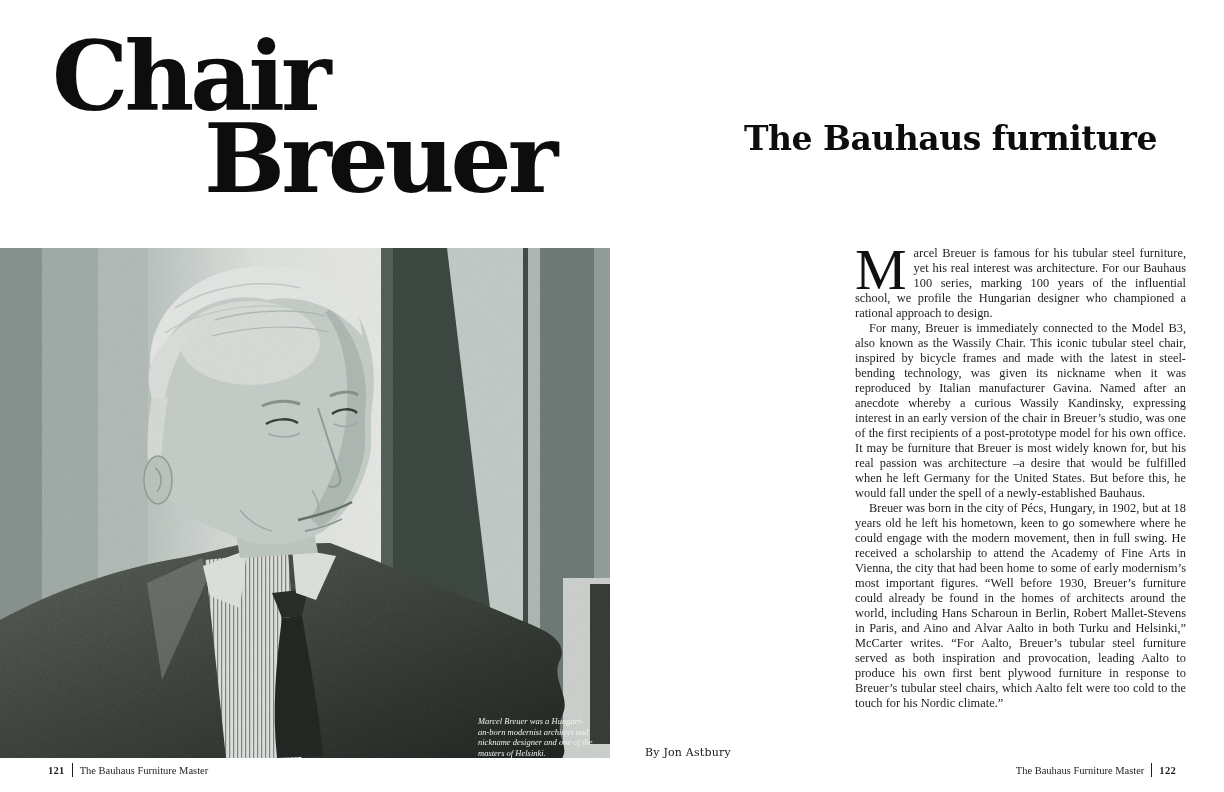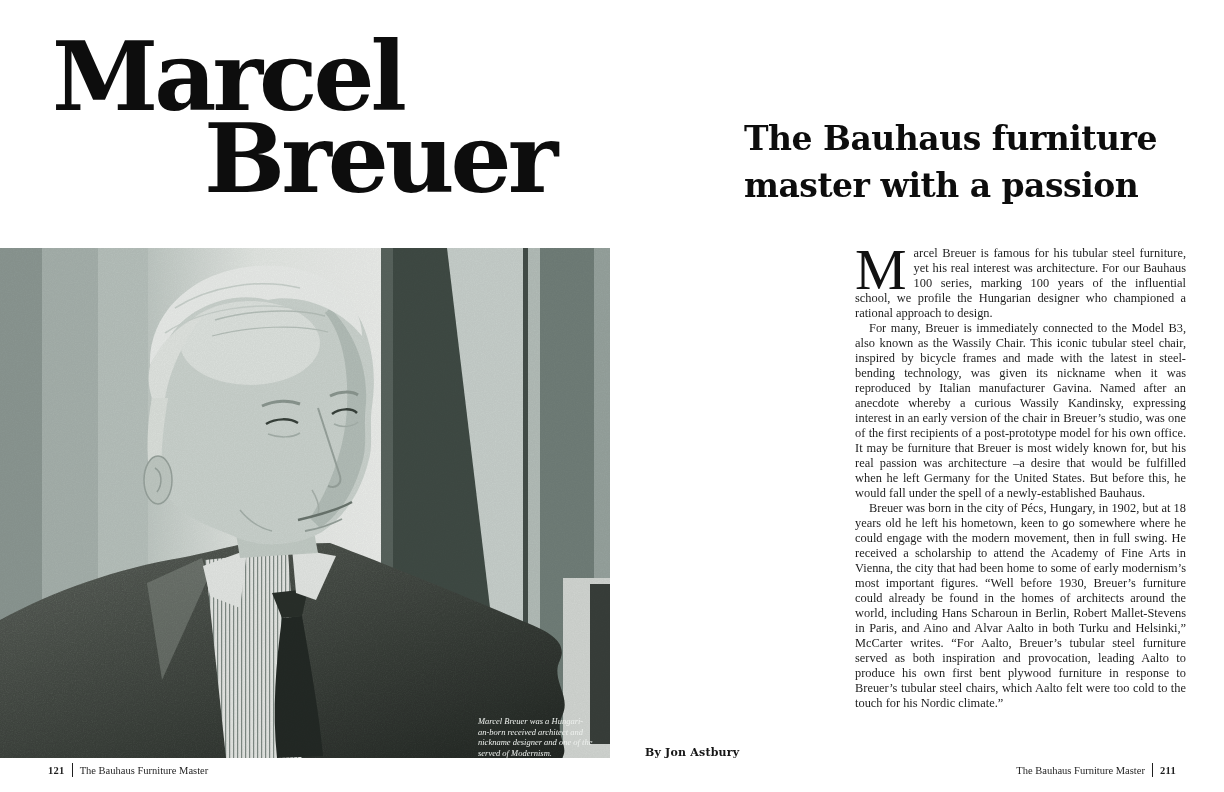--- a/index.html
+++ b/index.html
@@ -67,32 +67,32 @@
   .dropcap{
     float:left;
     font-family:"Liberation Serif", serif;
     font-size:58px;line-height:45px;height:44px;
     padding:0 7px 0 0;margin-top:1px;
     color:#111;
   }
   .byline{
     position:absolute;left:645px;top:746px;
     font-family:"DejaVu Serif", serif;
-    font-weight:bold;font-size:11px;color:#161616;
+    font-weight:normal;font-size:11px;color:#161616;
     letter-spacing:.2px;white-space:nowrap;
   }
 </style>
 </head>
 <body>
 
 <div class="spread">
 
   <section>
     <h1 style="margin:0">
-      <span class="title-line l1">Marcel</span>
+      <span class="title-line l1">Chair</span>
       <span class="title-line l2">Breuer</span>
     </h1>
 
     <figure class="photo">
       <svg viewBox="0 0 610 510" aria-hidden="true">
         <defs>
           <linearGradient id="bgWindow" x1="0" y1="0" x2="1" y2="0">
             <stop offset="0" stop-color="#c3ccc7"></stop>
             <stop offset="0.45" stop-color="#e7ebe7"></stop>
             <stop offset="1" stop-color="#f0f2ef"></stop>
@@ -176,49 +176,48 @@
         <path d="M312,242 C318,252 320,260 318,266" stroke="#aab4ae" stroke-width="1.5" fill="none"></path>
         <path d="M298,272 C315,268 338,262 352,254" stroke="#6b766f" stroke-width="2.5" fill="none"></path>
         <path d="M305,283 C318,281 332,276 342,271" stroke="#97a29c" stroke-width="1.8" fill="none"></path>
         <path d="M240,262 C248,272 260,280 272,283" stroke="#a8b3ad" stroke-width="1.5" fill="none"></path>
 
         <rect x="0" y="0" width="610" height="510" filter="url(#noise)" opacity="0.06"></rect>
       </svg>
 
       <figcaption class="photo-caption">
         <div>Marcel Breuer was a Hungari-</div>
-        <div>an-born received architect and</div>
+        <div>an-born modernist architect and</div>
         <div>nickname designer and one of the</div>
-        <div>served of Modernism.</div>
+        <div>masters of Helsinki.</div>
       </figcaption>
     </figure>
 
     <footer class="folio folio-left">
       <span class="num">121</span>
       <span class="sep"></span>
       <span>The Bauhaus Furniture Master</span>
     </footer>
   </section>
 
   <section>
     <h2 class="headline">
       <div>The Bauhaus furniture</div>
-      <div>master with a passion</div>
     </h2>
 
     <div class="body-col">
       <p>
         <span class="dropcap">M</span><span>arcel Breuer is famous for his tubular steel furniture, yet his real interest was architecture. For our Bauhaus 100 series, marking 100 years of the influential school, we profile the Hungarian designer who championed a rational approach to design.</span>
       </p>
       <p class="indent">For many, Breuer is immediately connected to the Model B3, also known as the Wassily Chair. This iconic tubular steel chair, inspired by bicycle frames and made with the latest in steel-bending technology, was given its nickname when it was reproduced by Italian manufacturer Gavina. Named after an anecdote whereby a curious Wassily Kandinsky, expressing interest in an early version of the chair in Breuer’s studio, was one of the first recipients of a post-prototype model for his own office. It may be furniture that Breuer is most widely known for, but his real passion was architecture –a desire that would be fulfilled when he left Germany for the United States. But before this, he would fall under the spell of a newly-established Bauhaus.</p>
       <p class="indent">Breuer was born in the city of Pécs, Hungary, in 1902, but at 18 years old he left his hometown, keen to go somewhere where he could engage with the modern movement, then in full swing. He received a scholarship to attend the Academy of Fine Arts in Vienna, the city that had been home to some of early modernism’s most important figures. “Well before 1930, Breuer’s furniture could already be found in the homes of architects around the world, including Hans Scharoun in Berlin, Robert Mallet-Stevens in Paris, and Aino and Alvar Aalto in both Turku and Helsinki,” McCarter writes. “For Aalto, Breuer’s tubular steel furniture served as both inspiration and provocation, leading Aalto to produce his own first bent plywood furniture in response to Breuer’s tubular steel chairs, which Aalto felt were too cold to the touch for his Nordic climate.”</p>
     </div>
 
     <div class="byline">By Jon Astbury</div>
 
     <footer class="folio folio-right">
       <span>The Bauhaus Furniture Master</span>
       <span class="sep"></span>
-      <span class="num">211</span>
+      <span class="num">122</span>
     </footer>
   </section>
 
 </div>
 
 </body></html>

